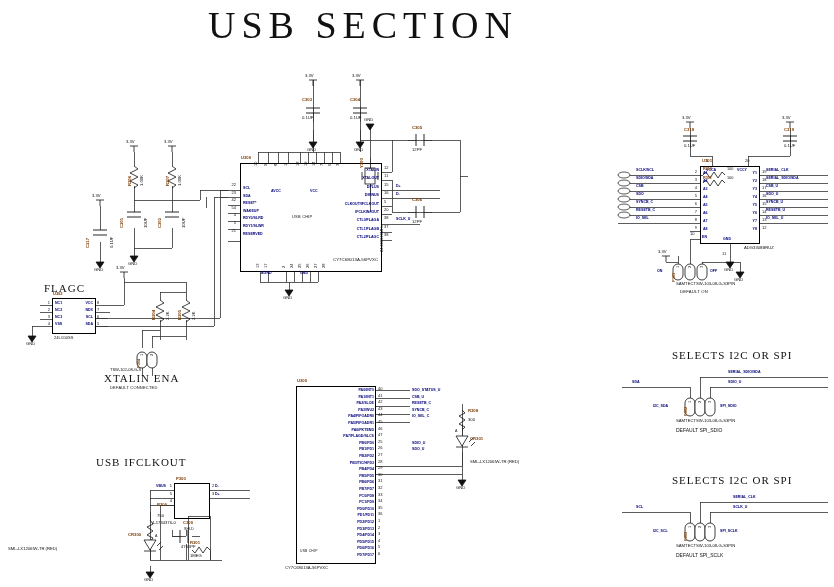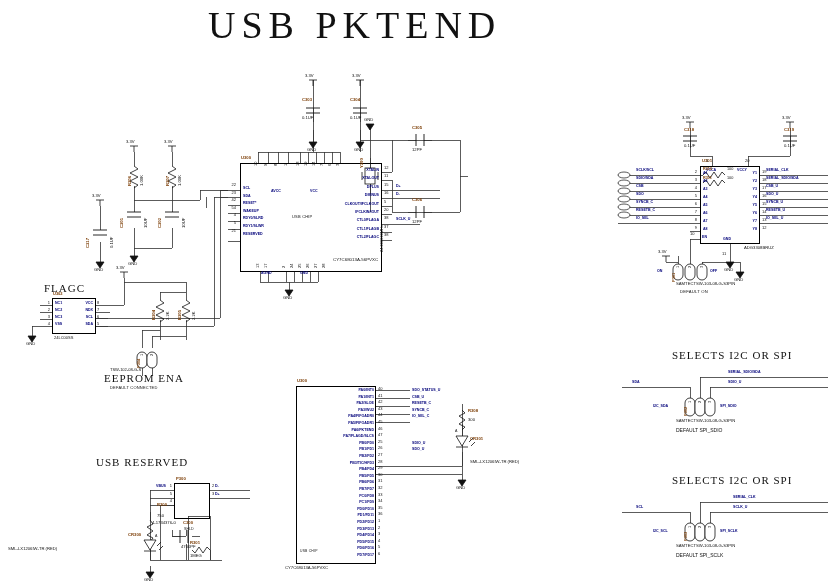--- a/index.html
+++ b/index.html
@@ -18,21 +18,21 @@
   .pn{font-size:4.2px;color:#111;}
   .vrot{transform-origin:0 0;transform:rotate(-90deg);}
   .box{position:absolute;border:1px solid #000;box-sizing:border-box;}
   svg{position:absolute;left:0;top:0;overflow:visible;}
 </style>
 </head>
 <body>
 
 <div id="sheet">
 
-  <div class="t title" style="left:208px;top:6px;">USB PKTEND</div>
+  <div class="t title" style="left:208px;top:6px;">USB SECTION</div>
 
   <svg width="834" height="587">
     <g stroke="#333" stroke-width="0.8" fill="none" shape-rendering="crispEdges">
 
       <path d="M258,152 L258,163"></path>
         <path d="M268,152 L268,163"></path>
         <path d="M278,152 L278,163"></path>
       <path d="M288,152 L288,163"></path>
       <path d="M300,152 L300,163"></path>
         <path d="M308,152 L308,163"></path>
@@ -396,29 +396,29 @@
   <div class="t pinum" style="left:722px;top:252px;">11</div>
   <div class="t pin" style="left:702px;top:236px;">EN</div>
   <div class="t pinum" style="left:690px;top:232px;">10</div>
 
   <div class="box" style="left:52px;top:298px;width:44px;height:36px;"></div>
   <div class="t hdr" style="left:44px;top:283px;font-size:11px;">FLAGC</div>
   <div class="t ref" style="left:53px;top:292px;font-size:4px;">U302</div>
   <div class="t pn" style="left:54px;top:336px;font-size:4px;">24LC00SS</div>
 
   <div class="box" style="left:174px;top:483px;width:36px;height:36px;"></div>
-  <div class="t hdr" style="left:96px;top:457px;font-size:11px;">USB RESERVED</div>
+  <div class="t hdr" style="left:96px;top:457px;font-size:11px;">USB IFCLKOUT</div>
   <div class="t ref" style="left:176px;top:477px;font-size:4.2px;">P300</div>
   <div class="t pn" style="left:152px;top:521px;font-size:4.2px;">4-1734376-0</div>
   <div class="t net" style="left:156px;top:485px;">VBUS</div>
   <div class="t net" style="left:215px;top:485px;">D-</div>
   <div class="t net" style="left:215px;top:493px;">D+</div>
   <div class="t pn" style="left:184px;top:528px;font-size:3.6px;">SHLD</div>
 
-  <div class="t hdr" style="left:104px;top:373px;font-size:11px;">EEPROM ENA</div>
+  <div class="t hdr" style="left:104px;top:373px;font-size:11px;">XTALIN ENA</div>
   <div class="t sub" style="left:110px;top:386px;font-size:4px;">DEFAULT CONNECTED</div>
   <div class="t pn" style="left:110px;top:368px;font-size:4px;">TSW-102-08-G-S</div>
   <div class="t ref vrot" style="left:137px;top:368px;font-size:4px;">P304</div>
 
   <div class="t pn" style="left:676px;top:282px;font-size:4.2px;">SAMTECTSW-103-08-G-S3PIN</div>
   <div class="t sub" style="left:680px;top:290px;font-size:4.2px;">DEFAULT ON</div>
   <div class="t ref vrot" style="left:672px;top:282px;font-size:4px;">P301</div>
   <div class="t net" style="left:657px;top:270px;">ON</div>
   <div class="t net" style="left:710px;top:270px;">OFF</div>
 

